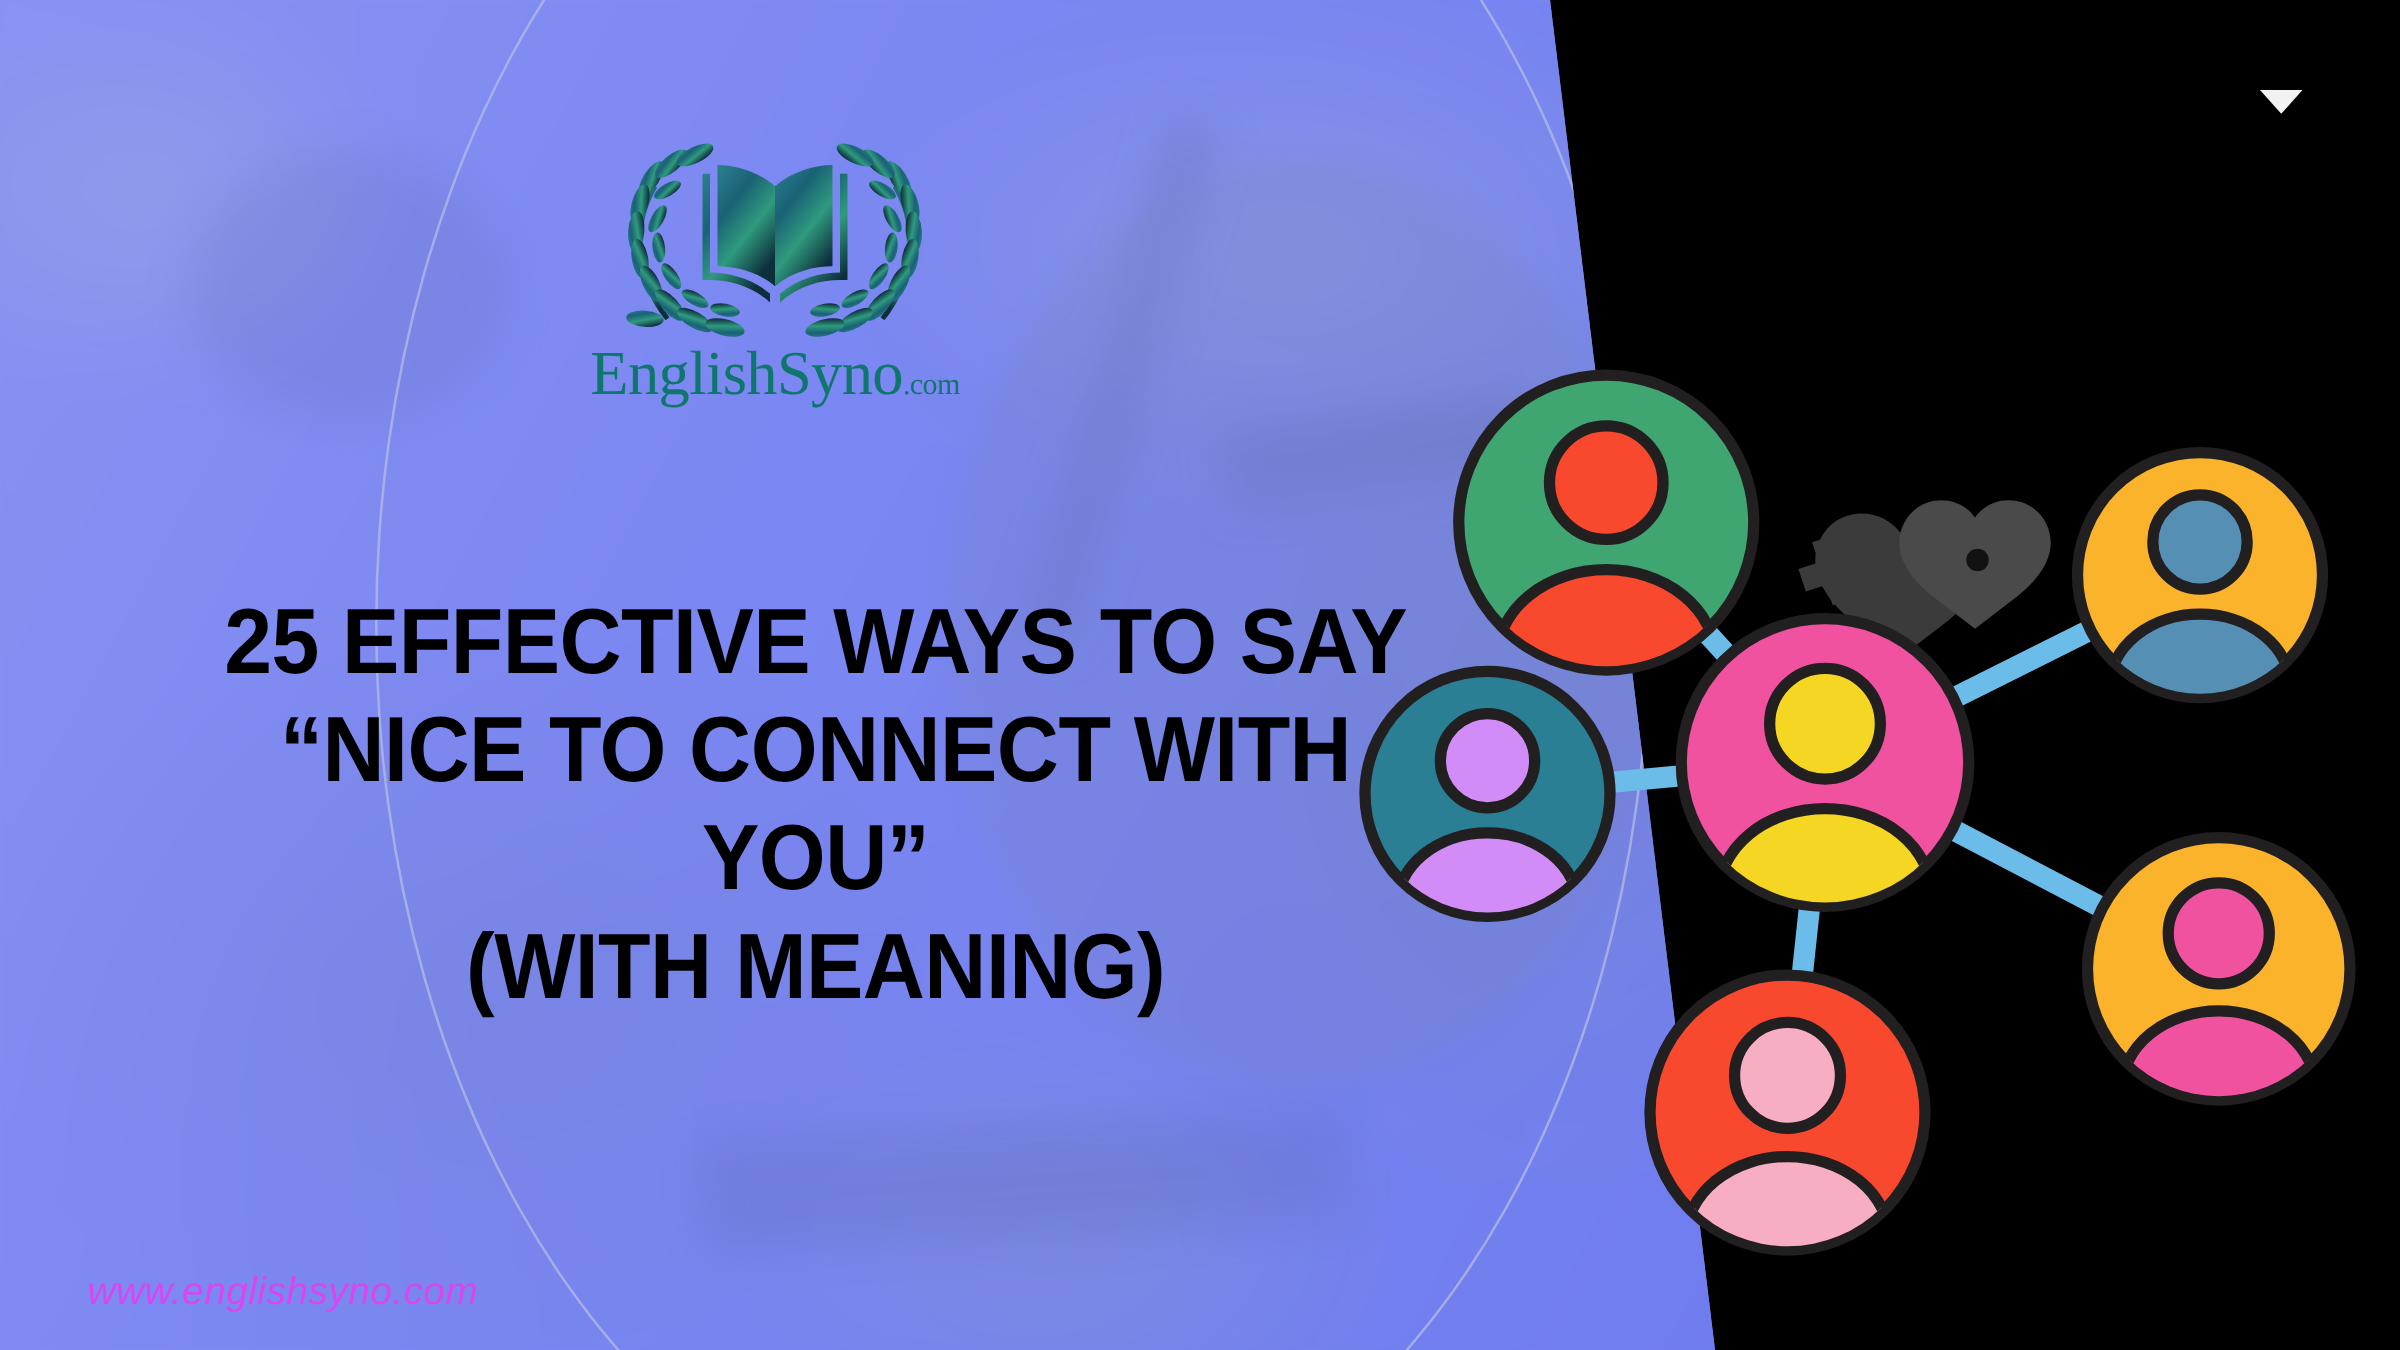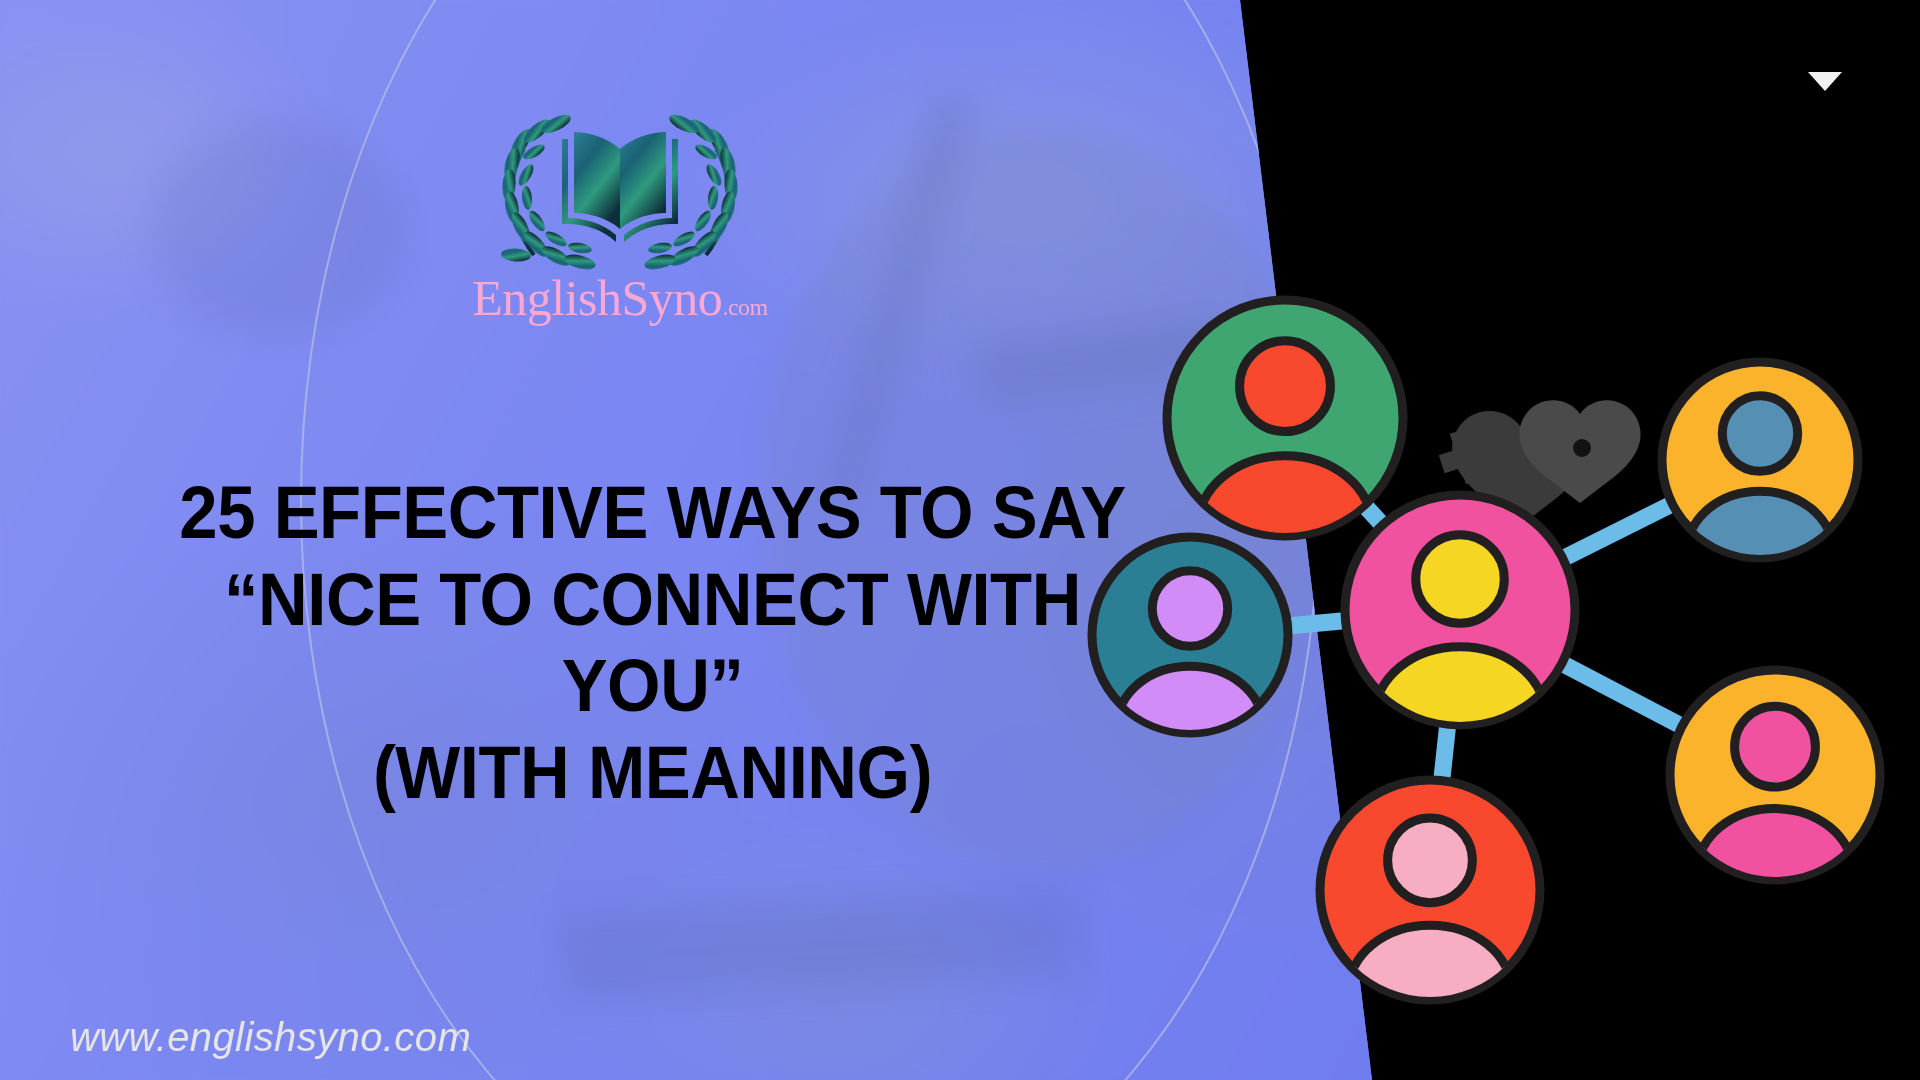--- a/index.html
+++ b/index.html
@@ -83,21 +83,21 @@
     position: absolute;
     left: 455px; top: 105px;
     width: 330px; height: 230px;
     text-align: center;
   }
   .logo-mark { width: 260px; height: 170px; display:block; margin: 0 auto; }
   .logo-text {
     margin-top: -2px;
     font-family: "Liberation Serif", "DejaVu Serif", serif;
     font-size: 50px;
-    color: #f9a8d4;
+    color: #0f766e;
     letter-spacing: -0.5px;
     line-height: 1;
     white-space: nowrap;
   }
   .logo-text .tld { font-size: 24px; }
 
   
   .title-block {
     position: absolute;
     left: 30px; top: 470px;
@@ -113,22 +113,22 @@
     transform-origin: center center;
   }
   .title-line { display: block; white-space: nowrap; }
 
   
   .footer-url {
     position: absolute;
     left: 70px; top: 1015px;
     font-family: "Liberation Sans", sans-serif;
     font-style: italic;
-    font-size: 40px;
-    color: #e5e5e5;
+    font-size: 31px;
+    color: #d946ef;
     letter-spacing: 0.4px;
   }
 
   
   .network {
     position: absolute;
     left: 1130px; top: 330px;
     width: 790px; height: 760px;
   }
   .network svg { width: 100%; height: 100%; display: block; overflow: visible; }

